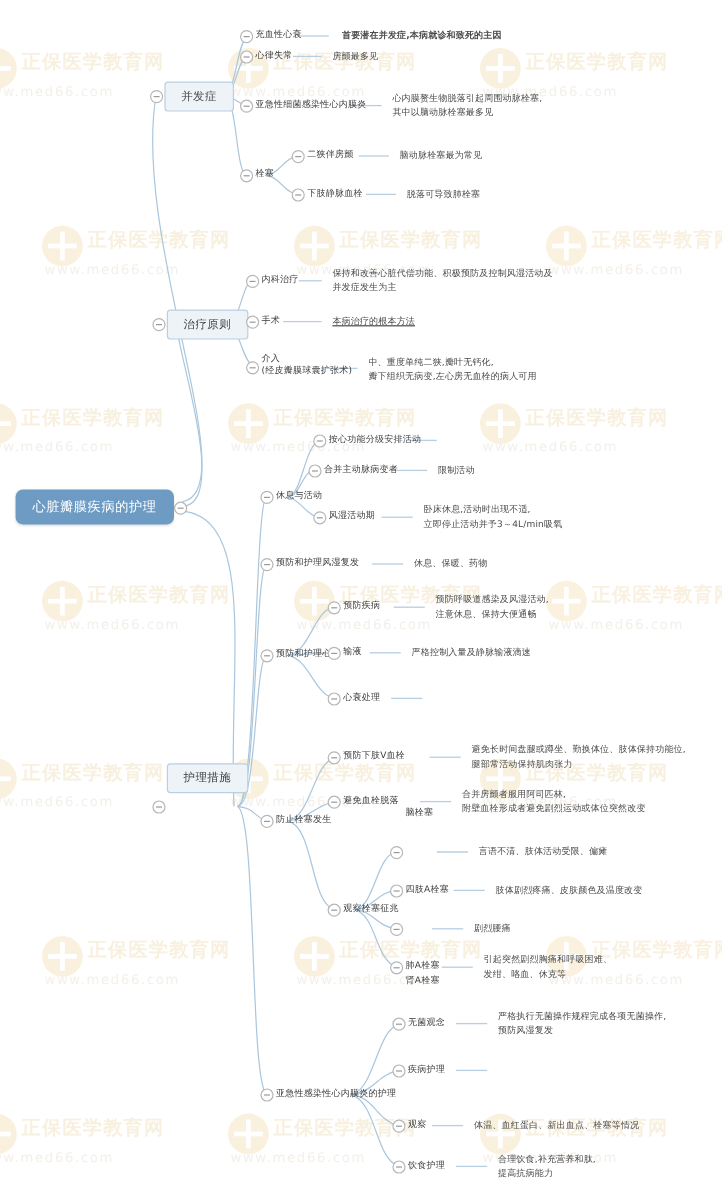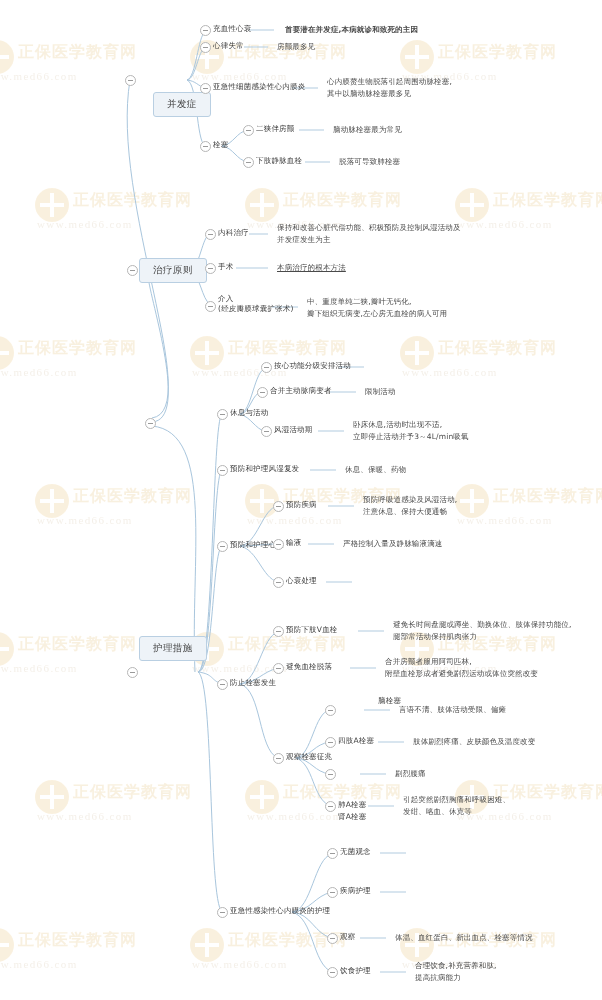--- a/index.html
+++ b/index.html
@@ -19,21 +19,20 @@
     overflow: hidden;
     background: #ffffff;
   }
   
   #watermarks {
     position: absolute;
     left: 0; top: 0;
     width: 602px; height: 1000px;
     pointer-events: none;
     z-index: 0;
-    font-family: Liberation Serif, serif;
   }
   .wm {
     position: absolute;
     width: 196px;
     height: 78px;
     opacity: 0.5;
   }
   .wm .wm-logo {
     position: absolute;
     left: 0; top: 2px;
@@ -327,23 +326,24 @@
       <line x1="380" y1="853" x2="406" y2="853"></line>
       <line x1="380" y1="892" x2="406" y2="892"></line>
       <line x1="360" y1="938" x2="386" y2="938"></line>
       <line x1="380" y1="972" x2="406" y2="972"></line>
     </g>
   </svg>
 
   <div id="nodes">
 
     <div class="toggle" style="left:145px; top:418px;"></div>
+    <div class="node root-node" style="left:13px; top:408px;">心脏瓣膜疾病的护理</div>
 
     <div class="toggle" style="left:125px; top:75px;"></div>
-    <div class="node lvl1-node" style="left:153px; top:68px;margin-top:24px;">并发症</div>
+    <div class="node lvl1-node" style="left:137px; top:68px;">并发症</div>
 
     <div class="toggle" style="left:200px; top:25px;"></div>
     <div class="node lvl2-node" style="left:213px; top:24px;">充血性心衰</div>
     <div class="leaf-text" style="left:285px; top:24px;font-weight:bold;">首要潜在并发症,本病就诊和致死的主因</div>
 
     <div class="toggle" style="left:200px; top:42px;"></div>
     <div class="node lvl2-node" style="left:213px; top:41px;">心律失常</div>
     <div class="leaf-text" style="left:277px; top:41px;">房颤最多见</div>
 
     <div class="toggle" style="left:200px; top:83px;"></div>
@@ -429,41 +429,43 @@
 
     <div class="toggle" style="left:273px; top:663px;"></div>
     <div class="node lvl3-node" style="left:286px; top:662px;">避免血栓脱落</div>
     <div class="leaf-text" style="left:385px; top:656px;">合并房颤者服用阿司匹林,
 附壁血栓形成者避免剧烈运动或体位突然改变</div>
 
     <div class="toggle" style="left:273px; top:753px;"></div>
     <div class="node lvl3-node" style="left:286px; top:752px;">观察栓塞征兆</div>
 
     <div class="toggle" style="left:325px; top:705px;"></div>
-    <div class="node lvl3-node" style="left:338px; top:696px;margin-left:40px;">脑栓塞</div>
+    <div class="node lvl3-node" style="left:338px; top:672px;">脑栓塞</div>
     <div class="leaf-text" style="left:399px; top:704px;">言语不清、肢体活动受限、偏瘫</div>
 
     <div class="toggle" style="left:325px; top:737px;"></div>
     <div class="node lvl3-node" style="left:338px; top:736px;">四肢A栓塞</div>
     <div class="leaf-text" style="left:413px; top:736px;">肢体剧烈疼痛、皮肤颜色及温度改变</div>
 
     <div class="toggle" style="left:325px; top:769px;"></div>
     <div class="node lvl3-node" style="left:338px; top:768px;margin-top:44px;">肾A栓塞</div>
     <div class="leaf-text" style="left:395px; top:768px;">剧烈腰痛</div>
 
     <div class="toggle" style="left:325px; top:801px;"></div>
     <div class="node lvl3-node" style="left:338px; top:800px;">肺A栓塞</div>
     <div class="leaf-text" style="left:403px; top:794px;">引起突然剧烈胸痛和呼吸困难、
 发绀、咯血、休克等</div>
 
     <div class="toggle" style="left:217px; top:907px;"></div>
     <div class="node lvl2-node" style="left:230px; top:906px;">亚急性感染性心内膜炎的护理</div>
 
     <div class="toggle" style="left:327px; top:848px;"></div>
     <div class="node lvl3-node" style="left:340px; top:847px;">无菌观念</div>
+    <div class="leaf-text" style="left:415px; top:841px;">严格执行无菌操作规程完成各项无菌操作,
+预防风湿复发</div>
 
     <div class="toggle" style="left:327px; top:887px;"></div>
     <div class="node lvl3-node" style="left:340px; top:886px;">疾病护理</div>
 
     <div class="toggle" style="left:327px; top:933px;"></div>
     <div class="node lvl3-node" style="left:340px; top:932px;">观察</div>
     <div class="leaf-text" style="left:395px; top:932px;">体温、血红蛋白、新出血点、栓塞等情况</div>
 
     <div class="toggle" style="left:327px; top:967px;"></div>
     <div class="node lvl3-node" style="left:340px; top:966px;">饮食护理</div>

